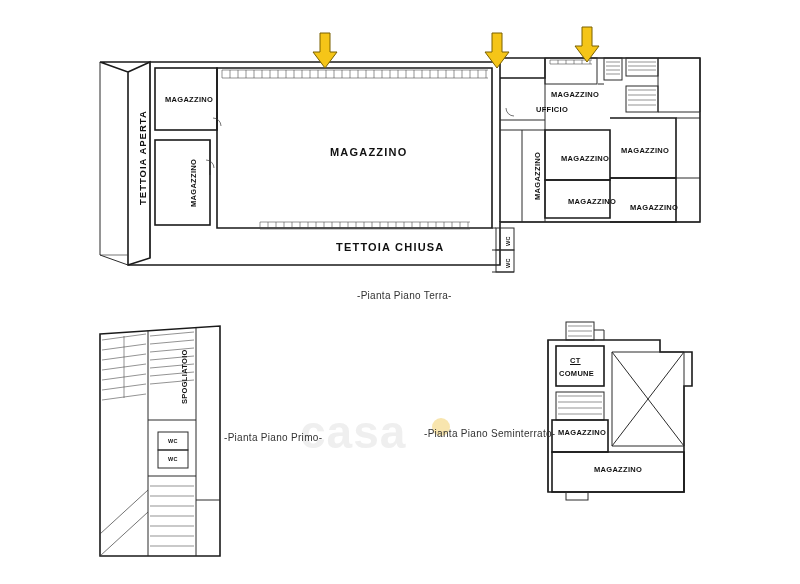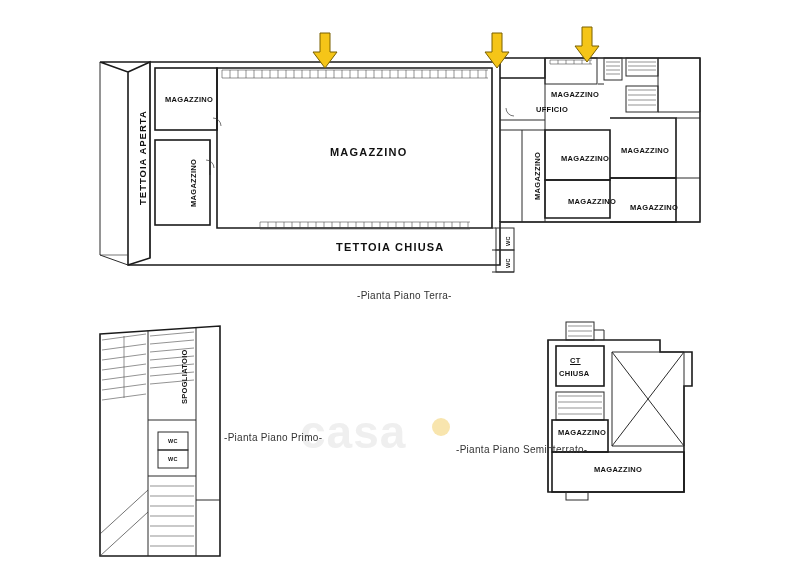--- a/index.html
+++ b/index.html
@@ -367,18 +367,18 @@
   <div class="lbl lbl-tiny rot90" style="left:505px; top:268px;">WC</div>
 
   <div class="lbl lbl-caption" style="left:357px; top:290px;">-Pianta Piano Terra-</div>
 
   <div class="lbl lbl-room rot90" style="left:180px; top:404px;">SPOGLIATOIO</div>
   <div class="lbl lbl-tiny" style="left:168px; top:438px;">WC</div>
   <div class="lbl lbl-tiny" style="left:168px; top:456px;">WC</div>
   <div class="lbl lbl-caption" style="left:224px; top:432px;">-Pianta Piano Primo-</div>
 
   <div class="lbl lbl-room" style="left:570px; top:356px;text-decoration:underline;">CT</div>
-  <div class="lbl lbl-room" style="left:559px; top:369px;">CHIUSA</div>
+  <div class="lbl lbl-room" style="left:559px; top:369px;">COMUNE</div>
   <div class="lbl lbl-room" style="left:558px; top:428px;">MAGAZZINO</div>
   <div class="lbl lbl-room" style="left:594px; top:465px;">MAGAZZINO</div>
-  <div class="lbl lbl-caption" style="left:424px; top:444px;margin-left:32px;">-Pianta Piano Seminterrato-</div>
+  <div class="lbl lbl-caption" style="left:424px; top:428px;">-Pianta Piano Seminterrato-</div>
 
 </div>
 
 </body></html>

